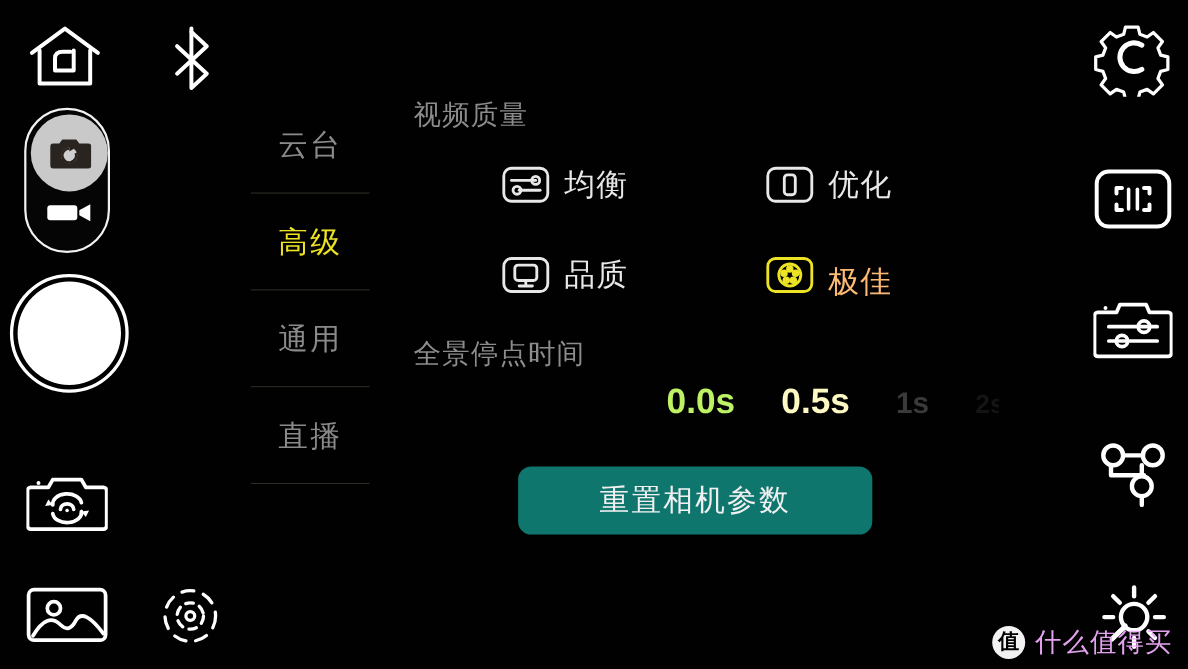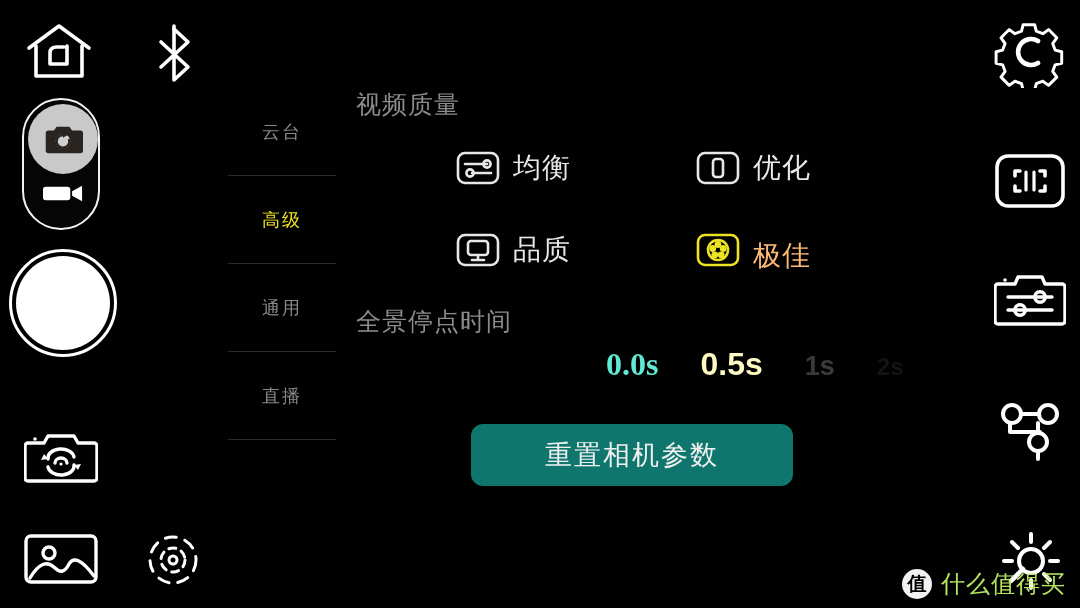--- a/index.html
+++ b/index.html
@@ -75,38 +75,39 @@
   }
 
   
   #tab-strip {
     position: absolute; left: 0; top: 0;
     width: 108px;
   }
   .tab {
     height: 88px;
     display: flex; align-items: center; justify-content: center;
-    font-size: 18px;
+    font-size: 27px;
     letter-spacing: 2px;
     color: #8a8a8a;
     border-bottom: 1px solid #2d2b25;
     cursor: pointer;
   }
   .tab.active { color: #ece325; }
 
   
   #panel-content {
     position: absolute; left: 128px; top: 0;
     width: 552px;
   }
   .section-title {
     font-size: 25px;
     color: #8c8c8c;
     letter-spacing: 1px;
     margin-bottom: 6px;
+    margin-left: 20px;
   }
   #quality-grid {
     display: grid;
     grid-template-columns: 240px 240px;
     grid-template-rows: 82px 82px;
     margin-left: 100px;
     margin-top: 6px;
   }
   .opt {
     display: flex; align-items: center; gap: 13px;
@@ -135,21 +136,21 @@
     position: absolute; left: 250px; top: 0;
     display: flex; align-items: baseline; gap: 42px;
   }
   .stime {
     font-size: 32px;
     font-weight: bold;
     color: #fef9c3;
     cursor: pointer;
     white-space: nowrap;
   }
-  .stime.selected { color: #5eead4; font-family: Liberation Serif, serif; }
+  .stime.selected { color: #bef264; }
   .stime.dim      { color: #3a3a3a; font-size: 27px; }
   .stime.faint    { color: #141414; font-size: 24px; }
 
   
   #reset-btn {
     margin: 16px auto 0 auto;
     width: 322px; height: 62px;
     background: #0f766e;
     border-radius: 12px;
     display: flex; align-items: center; justify-content: center;
@@ -165,21 +166,21 @@
     display: flex; align-items: center; gap: 9px;
     opacity: .95;
   }
   #watermark .wm-badge {
     width: 30px; height: 30px; border-radius: 50%;
     background: #ffffff; color: #000;
     font-size: 19px; line-height: 30px; text-align: center;
     font-weight: bold;
   }
   #watermark .wm-text {
-    font-size: 24px; color: #bef264; letter-spacing: 1px;
+    font-size: 24px; color: #f0abfc; letter-spacing: 1px;
   }
 </style>
 </head>
 <body>
 
 <div id="app">
 
   <div id="home-btn" class="ico">
     <svg viewBox="0 0 70 64" width="70" height="64" fill="none" stroke="#ffffff" stroke-width="3.6" stroke-linejoin="round" stroke-linecap="round">
       <path d="M5 28 L35 6 L65 28"></path>

